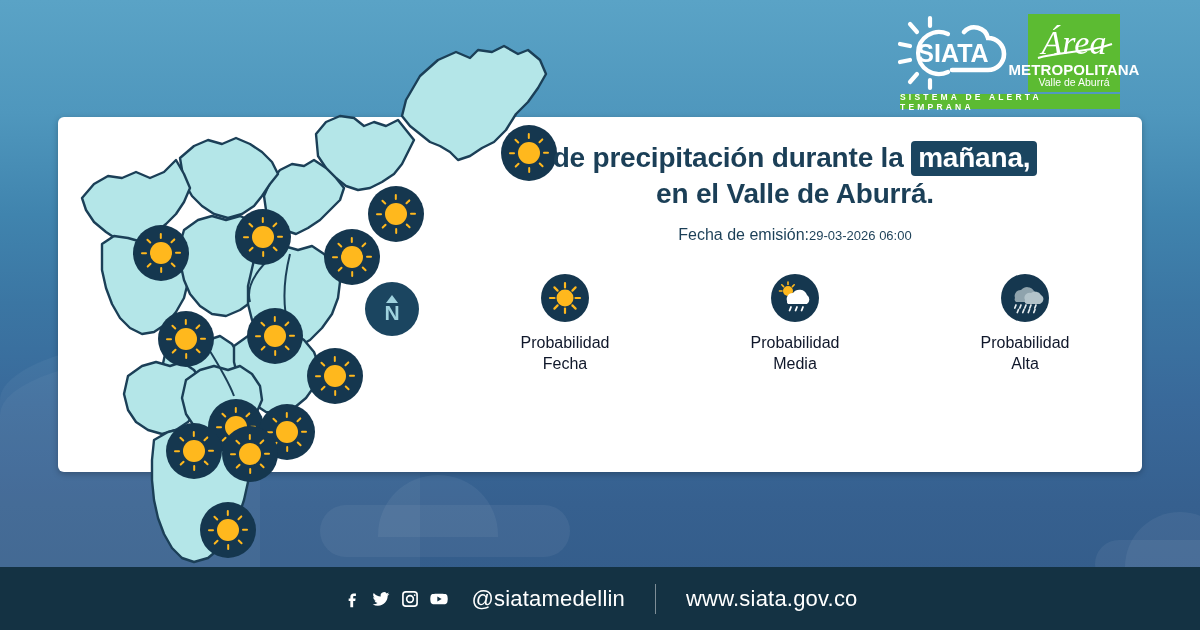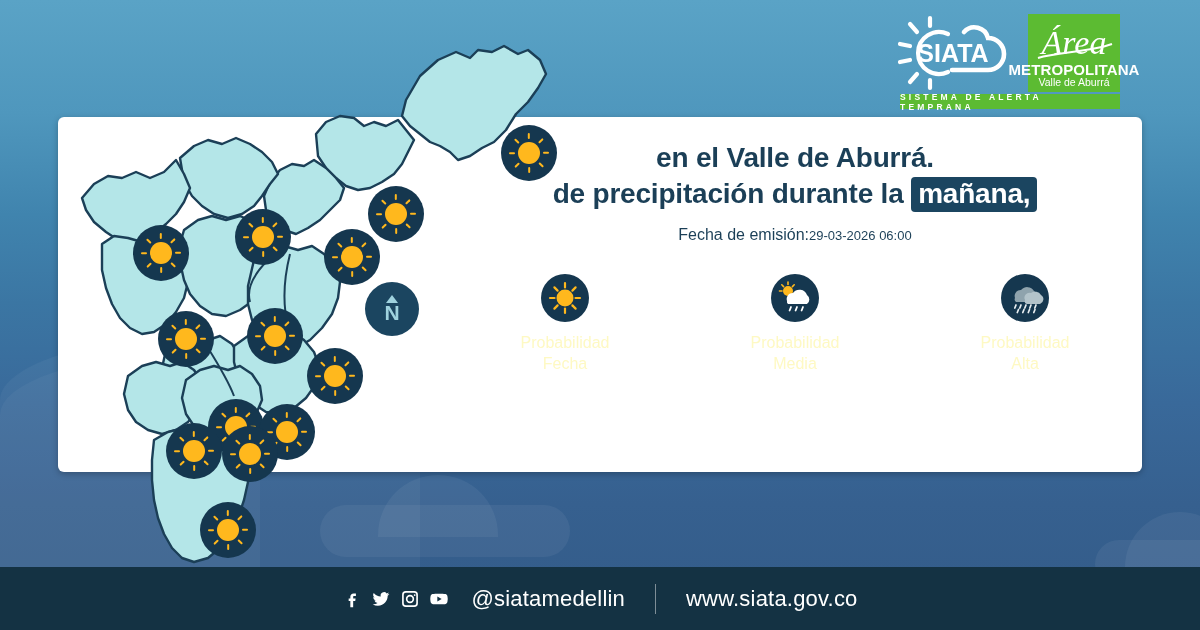--- a/index.html
+++ b/index.html
@@ -123,21 +123,21 @@
 
   #legend {
     margin-top:30px; display:flex; justify-content:center; gap:90px;
   }
   .legend-item { width:140px; display:flex; flex-direction:column; align-items:center; }
   .legend-disc {
     width:48px; height:48px; border-radius:50%; background:#15374f;
     position:relative; margin-bottom:10px;
   }
   .legend-label {
-    font-size:16px; line-height:21px; color:#fef9c3; text-align:center;
+    font-size:16px; line-height:21px; color:#0f172a; text-align:center;
   }
 
   
   #footer {
     position:absolute; left:0; bottom:0; width:1200px; height:63px;
     background:#143243; z-index:7;
     display:flex; align-items:center; justify-content:center; gap:22px;
   }
   #socials { display:flex; align-items:center; gap:9px; }
   .social-icon { width:20px; height:20px; fill:#ffffff; }
@@ -391,25 +391,25 @@
     </div>
 
   <div id="compass">
     <div id="compass-arrow"></div>
     <div id="compass-n">N</div>
   </div>
 </div>
 
 <div id="content">
   <div id="title">
-    <div>en el Valle de Aburrá.</div>
     <div>
       <span>de precipitación durante la</span>
       <span class="hl">mañana,</span>
     </div>
+    <div>en el Valle de Aburrá.</div>
   </div>
 
   <div id="date-row">
     <span id="date-label">Fecha de emisión:</span>
     <span id="date-value">29-03-2026 06:00</span>
   </div>
 
   <div id="legend">
 
     <div class="legend-item">

